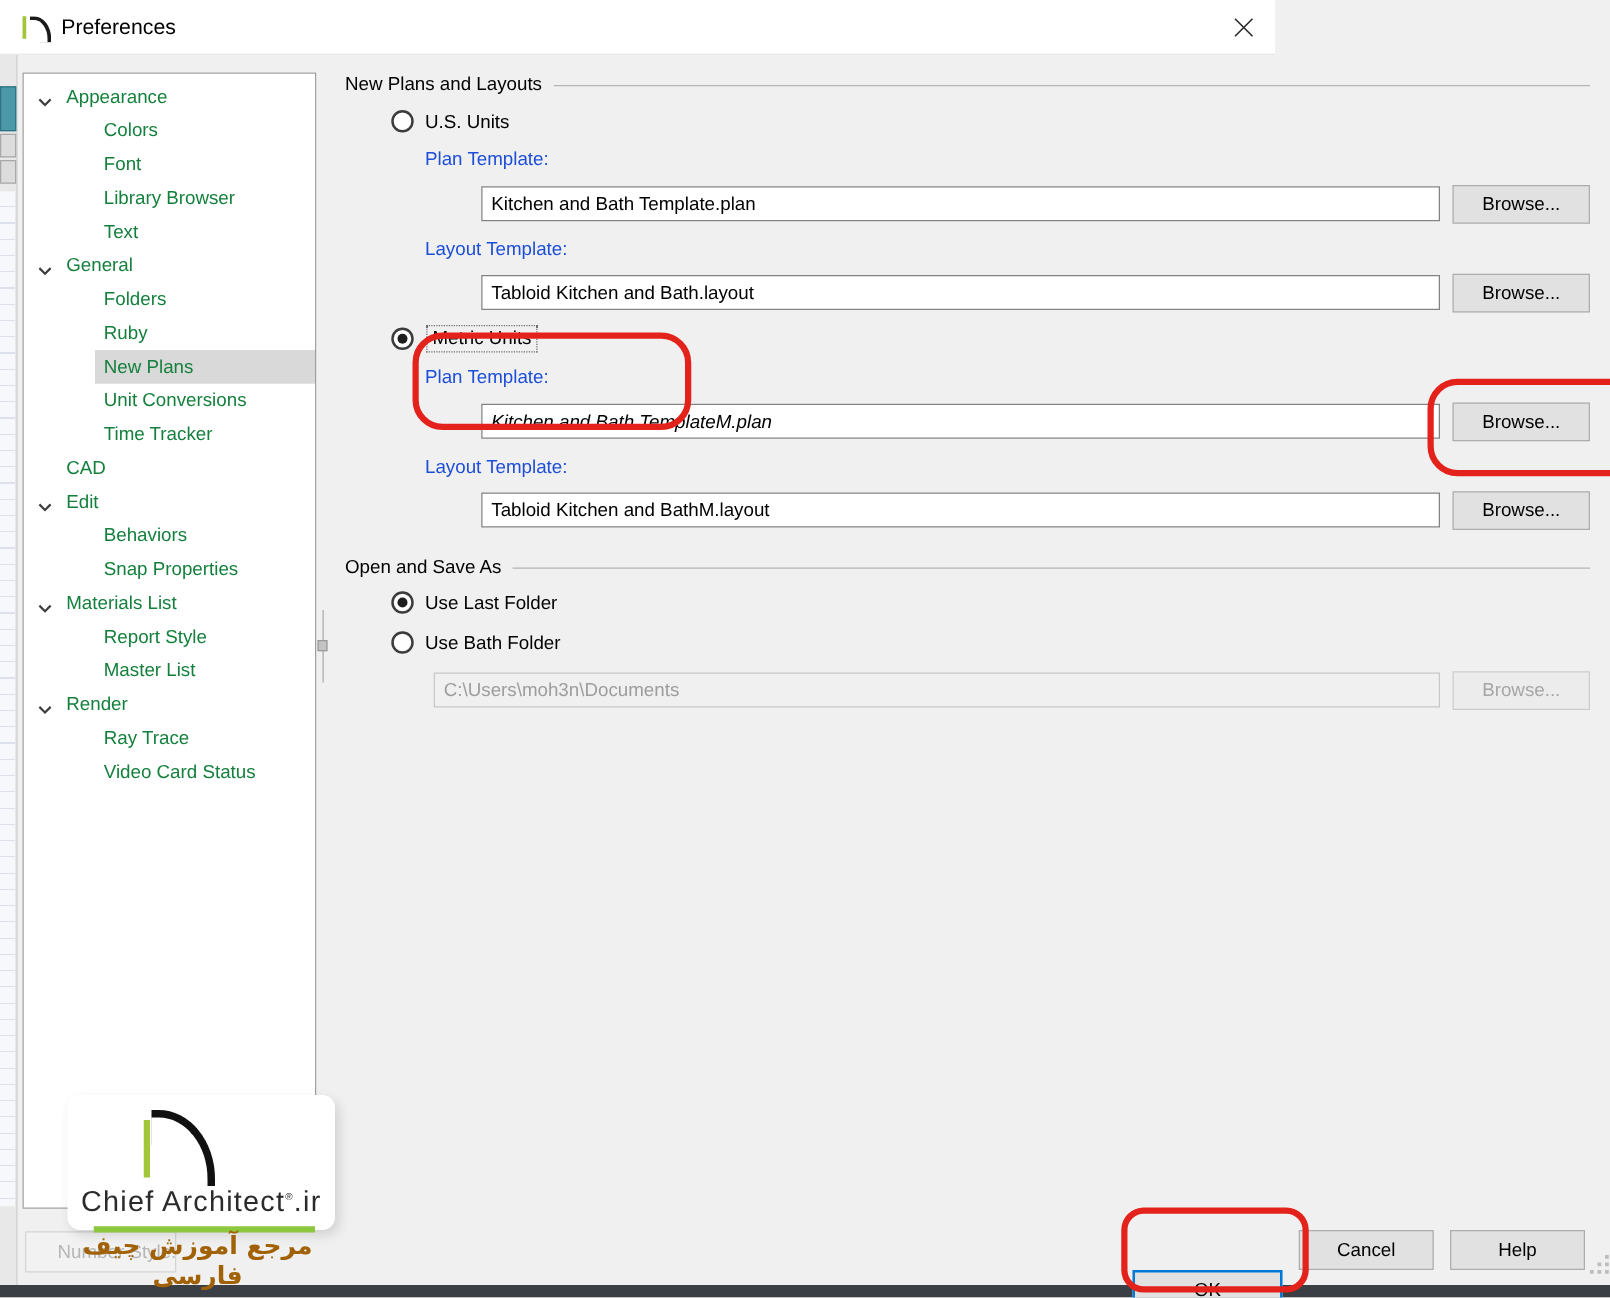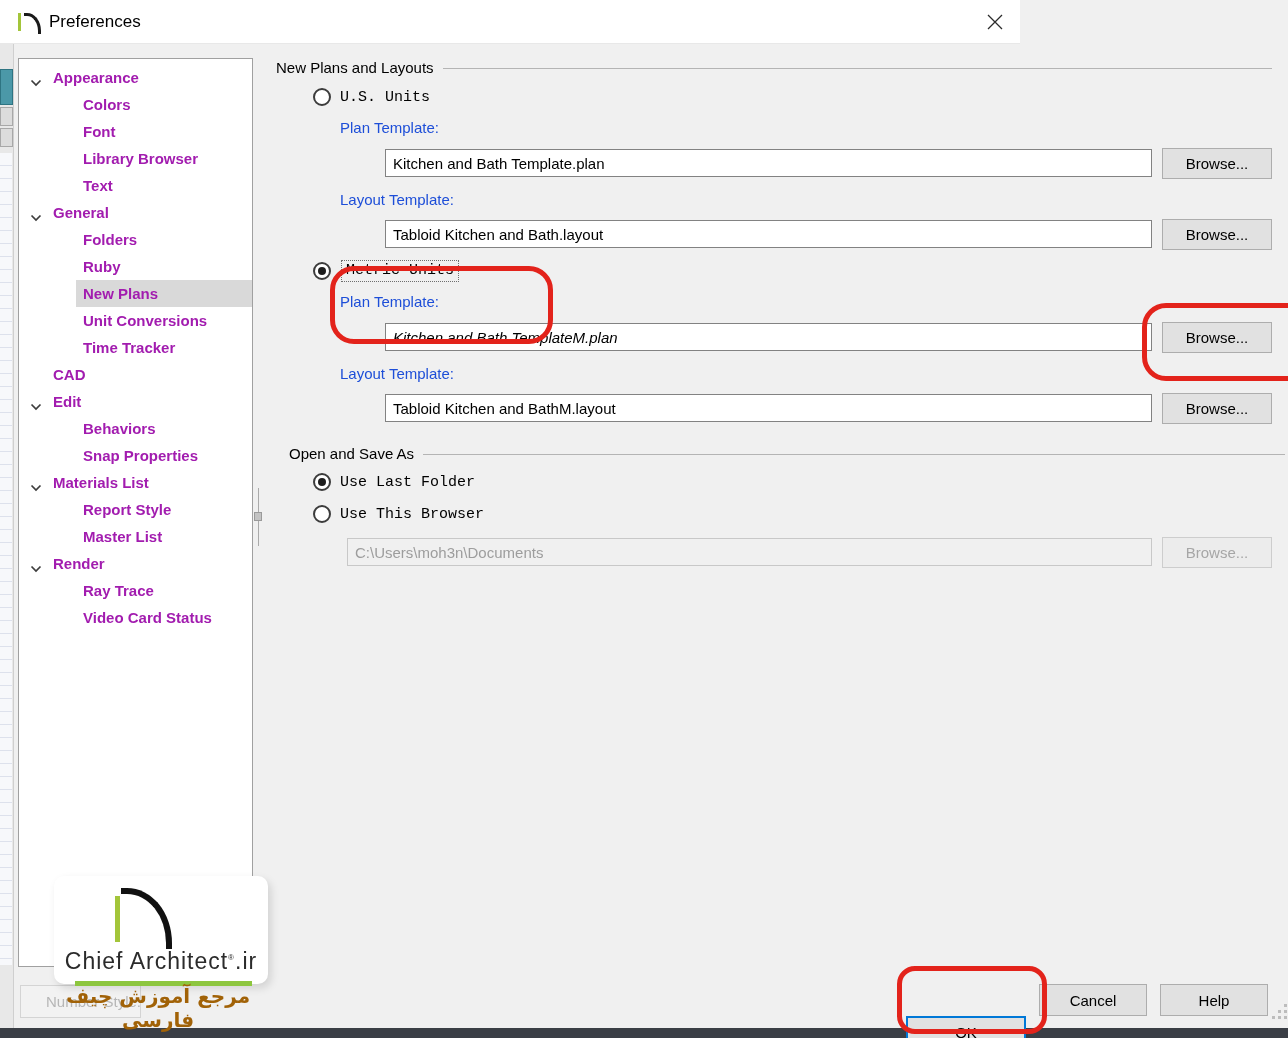--- a/index.html
+++ b/index.html
@@ -17,35 +17,35 @@
   
   .sliver{position:absolute;left:0;top:43px;width:13px;height:985px;background:#e8e8e8;border-right:1px solid #cfcfcf;}
   .sliver .teal{position:absolute;left:0;top:26px;width:13px;height:36px;background:#4b98a8;border:1px solid #2e7482;box-sizing:border-box;}
   .sliver .blk1{position:absolute;left:0;top:64px;width:13px;height:19px;background:#dcdcdc;border:1px solid #a8a8a8;box-sizing:border-box;}
   .sliver .blk2{position:absolute;left:0;top:85px;width:13px;height:19px;background:#dcdcdc;border:1px solid #a8a8a8;box-sizing:border-box;}
   .sliver .ruler{position:absolute;left:0;top:110px;width:12px;height:812px;background:repeating-linear-gradient(to bottom,#f7f8fb 0px,#f7f8fb 12px,#dde1ec 12px,#dde1ec 13px);}
   
   .bottombar{position:absolute;left:0;top:1028px;width:1288px;height:10px;background:#3a3e45;}
   
   .sidebar{position:absolute;left:18px;top:58px;width:235px;height:909px;background:#fff;border:1px solid #a0a0a0;box-sizing:border-box;padding-top:5px;overflow:hidden;}
-  .trow{position:relative;height:27px;line-height:27px;font-size:15px;color:#a21caf;cursor:default;white-space:nowrap;font-weight:bold;}
+  .trow{position:relative;height:27px;line-height:27px;font-size:15px;color:#15803d;cursor:default;white-space:nowrap;}
   .trow .chev{position:absolute;left:10px;top:7px;width:14px;height:14px;}
   .trow .tlabel{position:relative;z-index:1;}
   .trow.l0 .tlabel{margin-left:34px;}
   .trow.l1 .tlabel{margin-left:64px;}
   .trow .hl{position:absolute;left:57px;right:0;top:0;bottom:0;background:#d9d9d9;}
   .splitter{position:absolute;left:258px;top:488px;width:1px;height:58px;background:#aaaaaa;}
   .splitter-grip{position:absolute;left:254px;top:512px;width:8px;height:9px;background:#c3c3c3;border:1px solid #9a9a9a;box-sizing:border-box;}
   
   .ghead{position:absolute;display:flex;align-items:center;gap:9px;font-size:15px;color:#000;}
   .ghead .line{flex:1;height:1px;background:#b4b4b4;margin-top:1px;}
   
   .radio{position:absolute;width:18px;height:18px;border:2px solid #3c3c3c;border-radius:50%;background:#fff;box-sizing:border-box;cursor:pointer;}
   .radio.checked::after{content:"";position:absolute;left:3px;top:3px;width:8px;height:8px;border-radius:50%;background:#1d1d1d;}
-  .rlabel{position:absolute;font-size:15px;height:20px;line-height:20px;color:#000;font-family:Liberation Mono, monospace;}
+  .rlabel{position:absolute;font-size:15px;height:20px;line-height:20px;color:#000;}
   .focus-dotted{border:1px dotted #6e6e6e;padding:0 4px;}
   .flabel{position:absolute;font-size:15px;color:#1d4ed8;}
   .tfield{position:absolute;left:385px;width:767px;height:28px;box-sizing:border-box;border:1px solid #828282;background:#fff;font-size:15px;font-family:inherit;padding:0 7px;color:#000;}
   .tfield.dis{left:347px;width:805px;background:#f0f0f0;border:1px solid #c8c8c8;color:#9d9d9d;}
   .browse{position:absolute;left:1162px;width:110px;height:31px;box-sizing:border-box;background:#e1e1e1;border:1px solid #adadad;font-size:15px;font-family:inherit;color:#000;cursor:pointer;}
   .browse.dis{color:#a6a6a6;background:#ececec;border-color:#cdcdcd;cursor:default;}
   .btn{position:absolute;height:32px;box-sizing:border-box;background:#e1e1e1;border:1px solid #adadad;font-size:15px;font-family:inherit;color:#000;cursor:pointer;}
   .btn.default{border:2px solid #0078d7;}
   
   .annot{position:absolute;border:5px solid #e3231b;border-radius:24px;pointer-events:none;z-index:50;}
@@ -144,30 +144,30 @@
 <span class="rlabel focus-dotted" style="left:341px;top:260px;">Metric Units</span>
 
 <div class="flabel" style="left:340px;top:293px;">Plan Template:</div>
 <input class="tfield" style="top: 323px; font-style: italic;" value="Kitchen and Bath TemplateM.plan">
 <button class="browse" style="top:322px;">Browse...</button>
 
 <div class="flabel" style="left:340px;top:365px;">Layout Template:</div>
 <input class="tfield" style="top: 394px;" value="Tabloid Kitchen and BathM.layout">
 <button class="browse" style="top:393px;">Browse...</button>
 
-<div class="ghead" style="left:276px;top:445px;width:996px;margin-left:13px;">
+<div class="ghead" style="left:276px;top:445px;width:996px;">
   <span>Open and Save As</span>
   <span class="line"></span>
 </div>
 
 <span class="radio checked" style="left:313px;top:473px;"></span>
 <span class="rlabel" style="left:340px;top:473px;">Use Last Folder</span>
 
 <span class="radio" style="left:313px;top:505px;"></span>
-<span class="rlabel" style="left:340px;top:505px;">Use This Browser</span>
+<span class="rlabel" style="left:340px;top:505px;">Use Bath Folder</span>
 
 <input class="tfield dis" style="top: 538px;" disabled="" value="C:\Users\moh3n\Documents">
 <button class="browse dis" style="top:537px;" disabled="">Browse...</button>
 
 <button class="btn default" style="left:906px;top:984px;width:120px;margin-top:32px;">OK</button>
 <button class="btn" style="left:1039px;top:984px;width:108px;">Cancel</button>
 <button class="btn" style="left:1160px;top:984px;width:108px;">Help</button>
 
 <div class="numberstyle">Number Style:</div>
 

